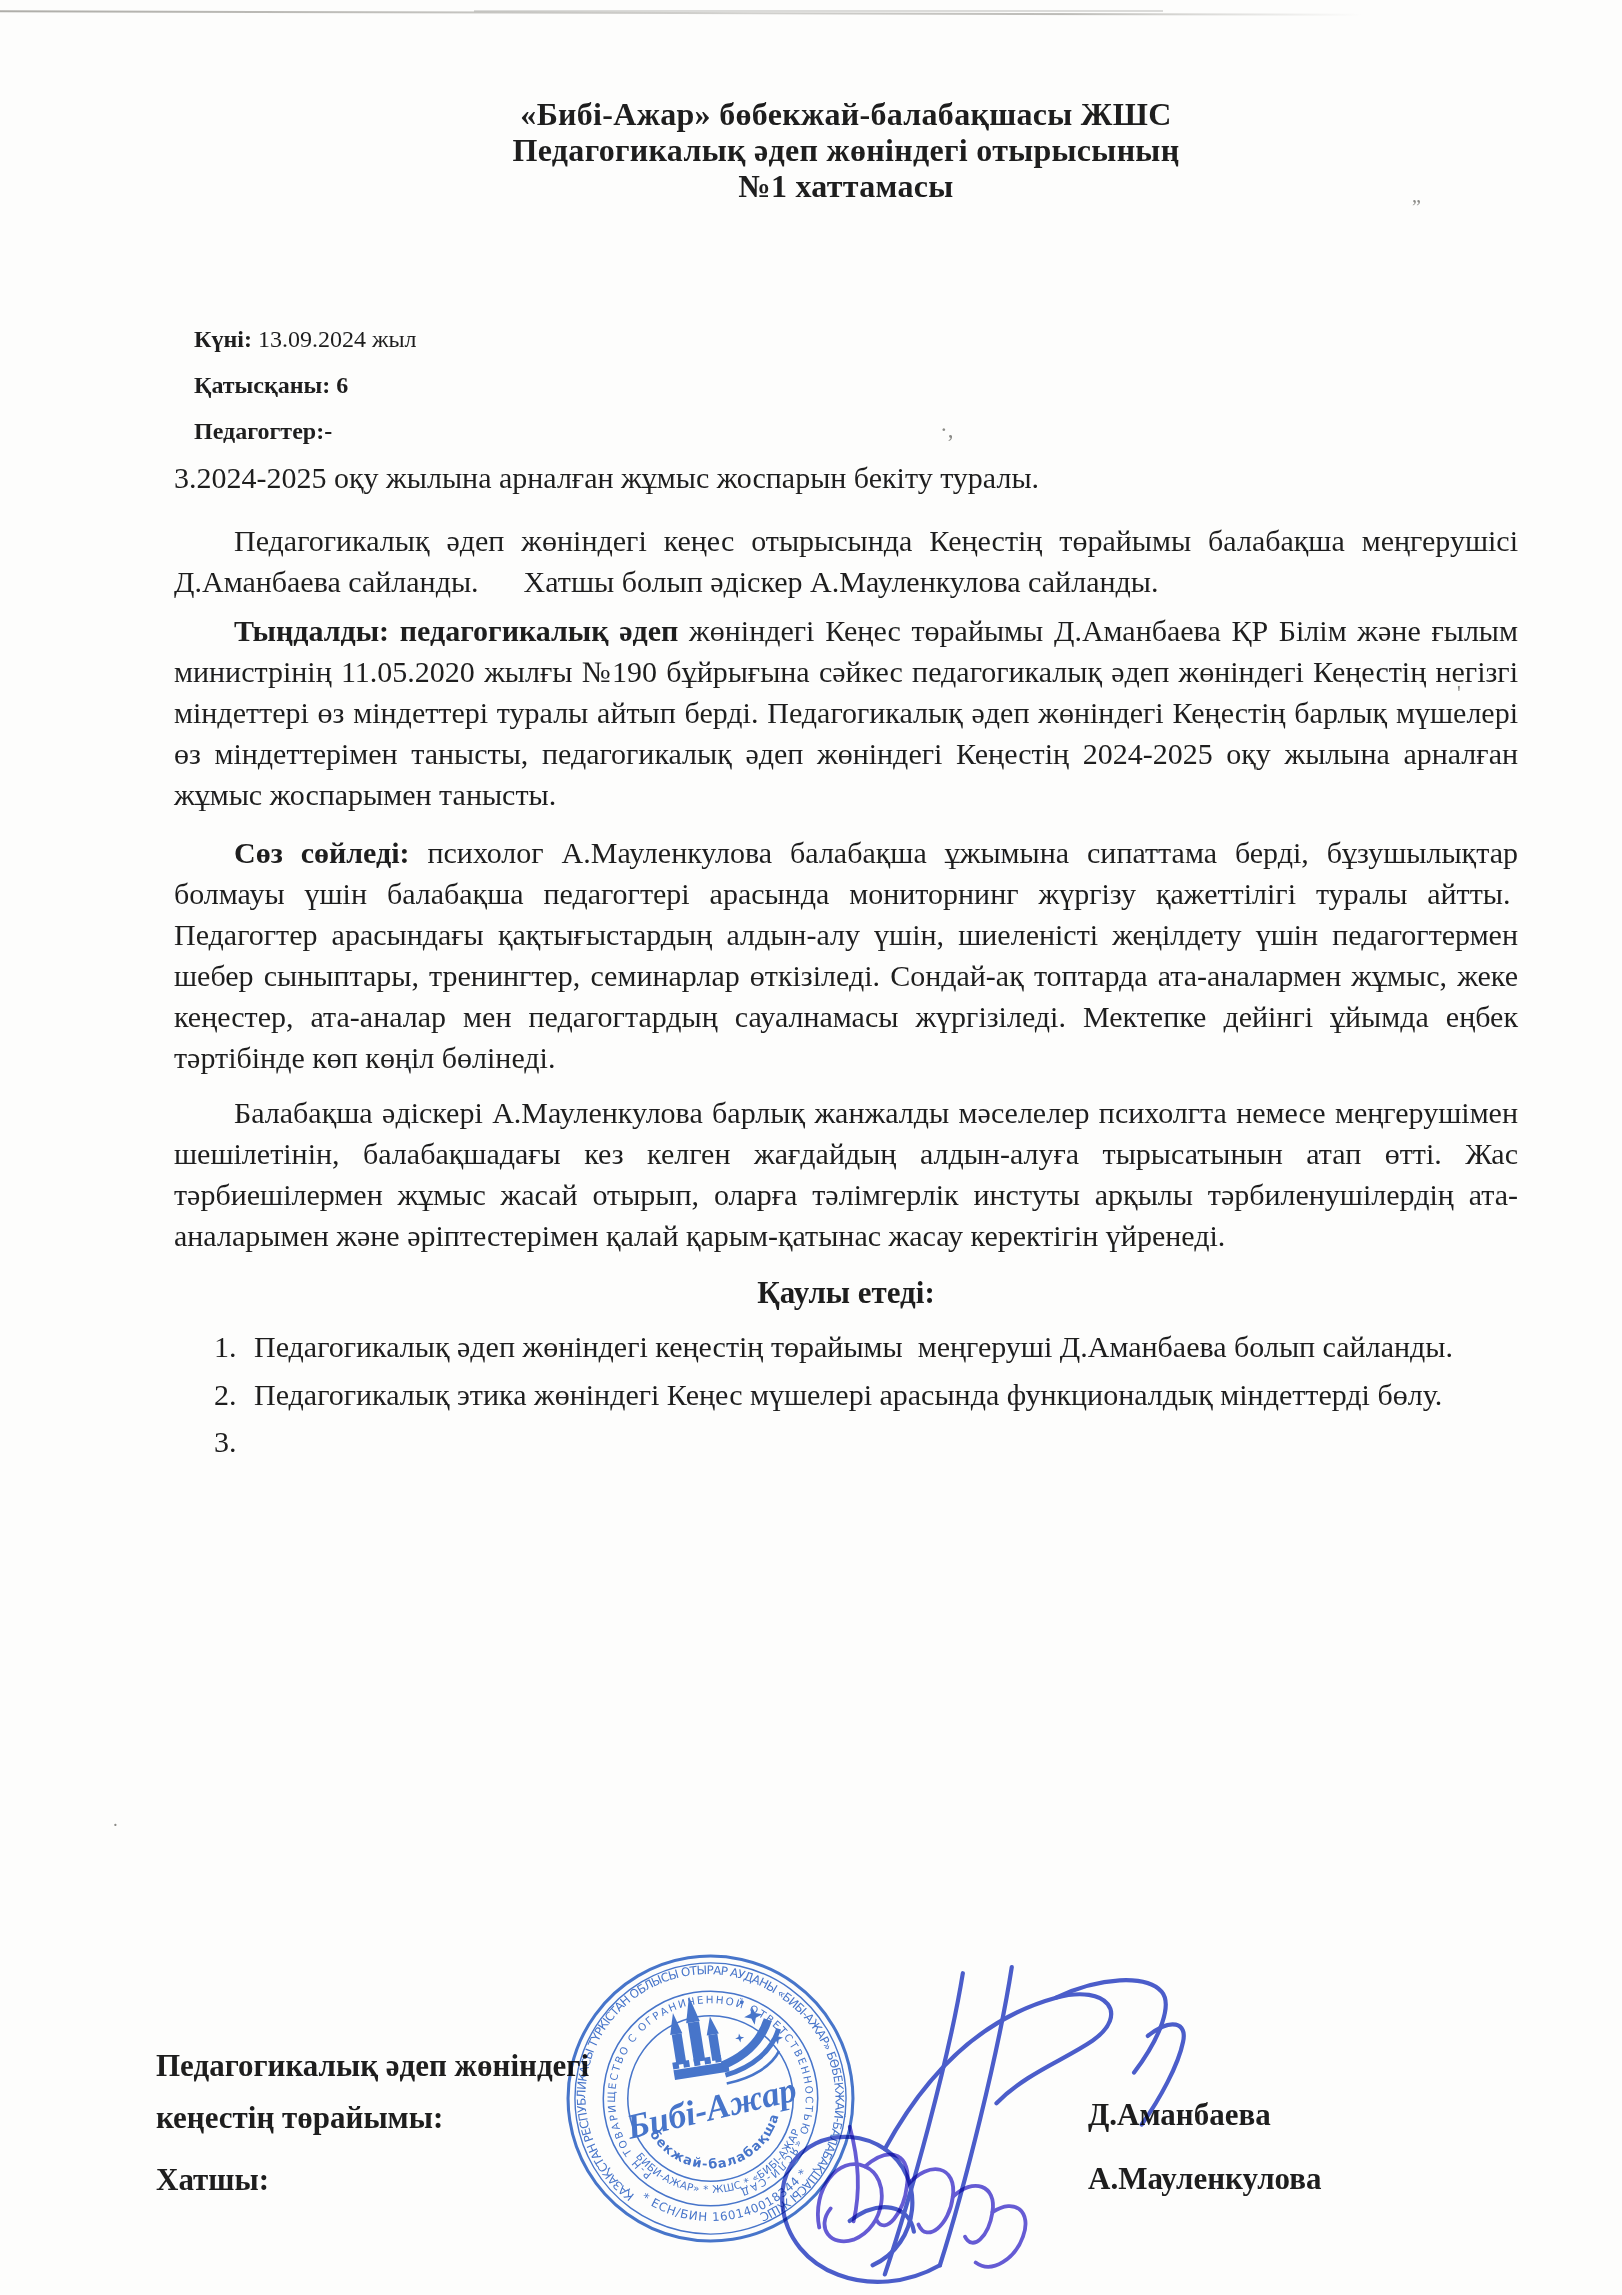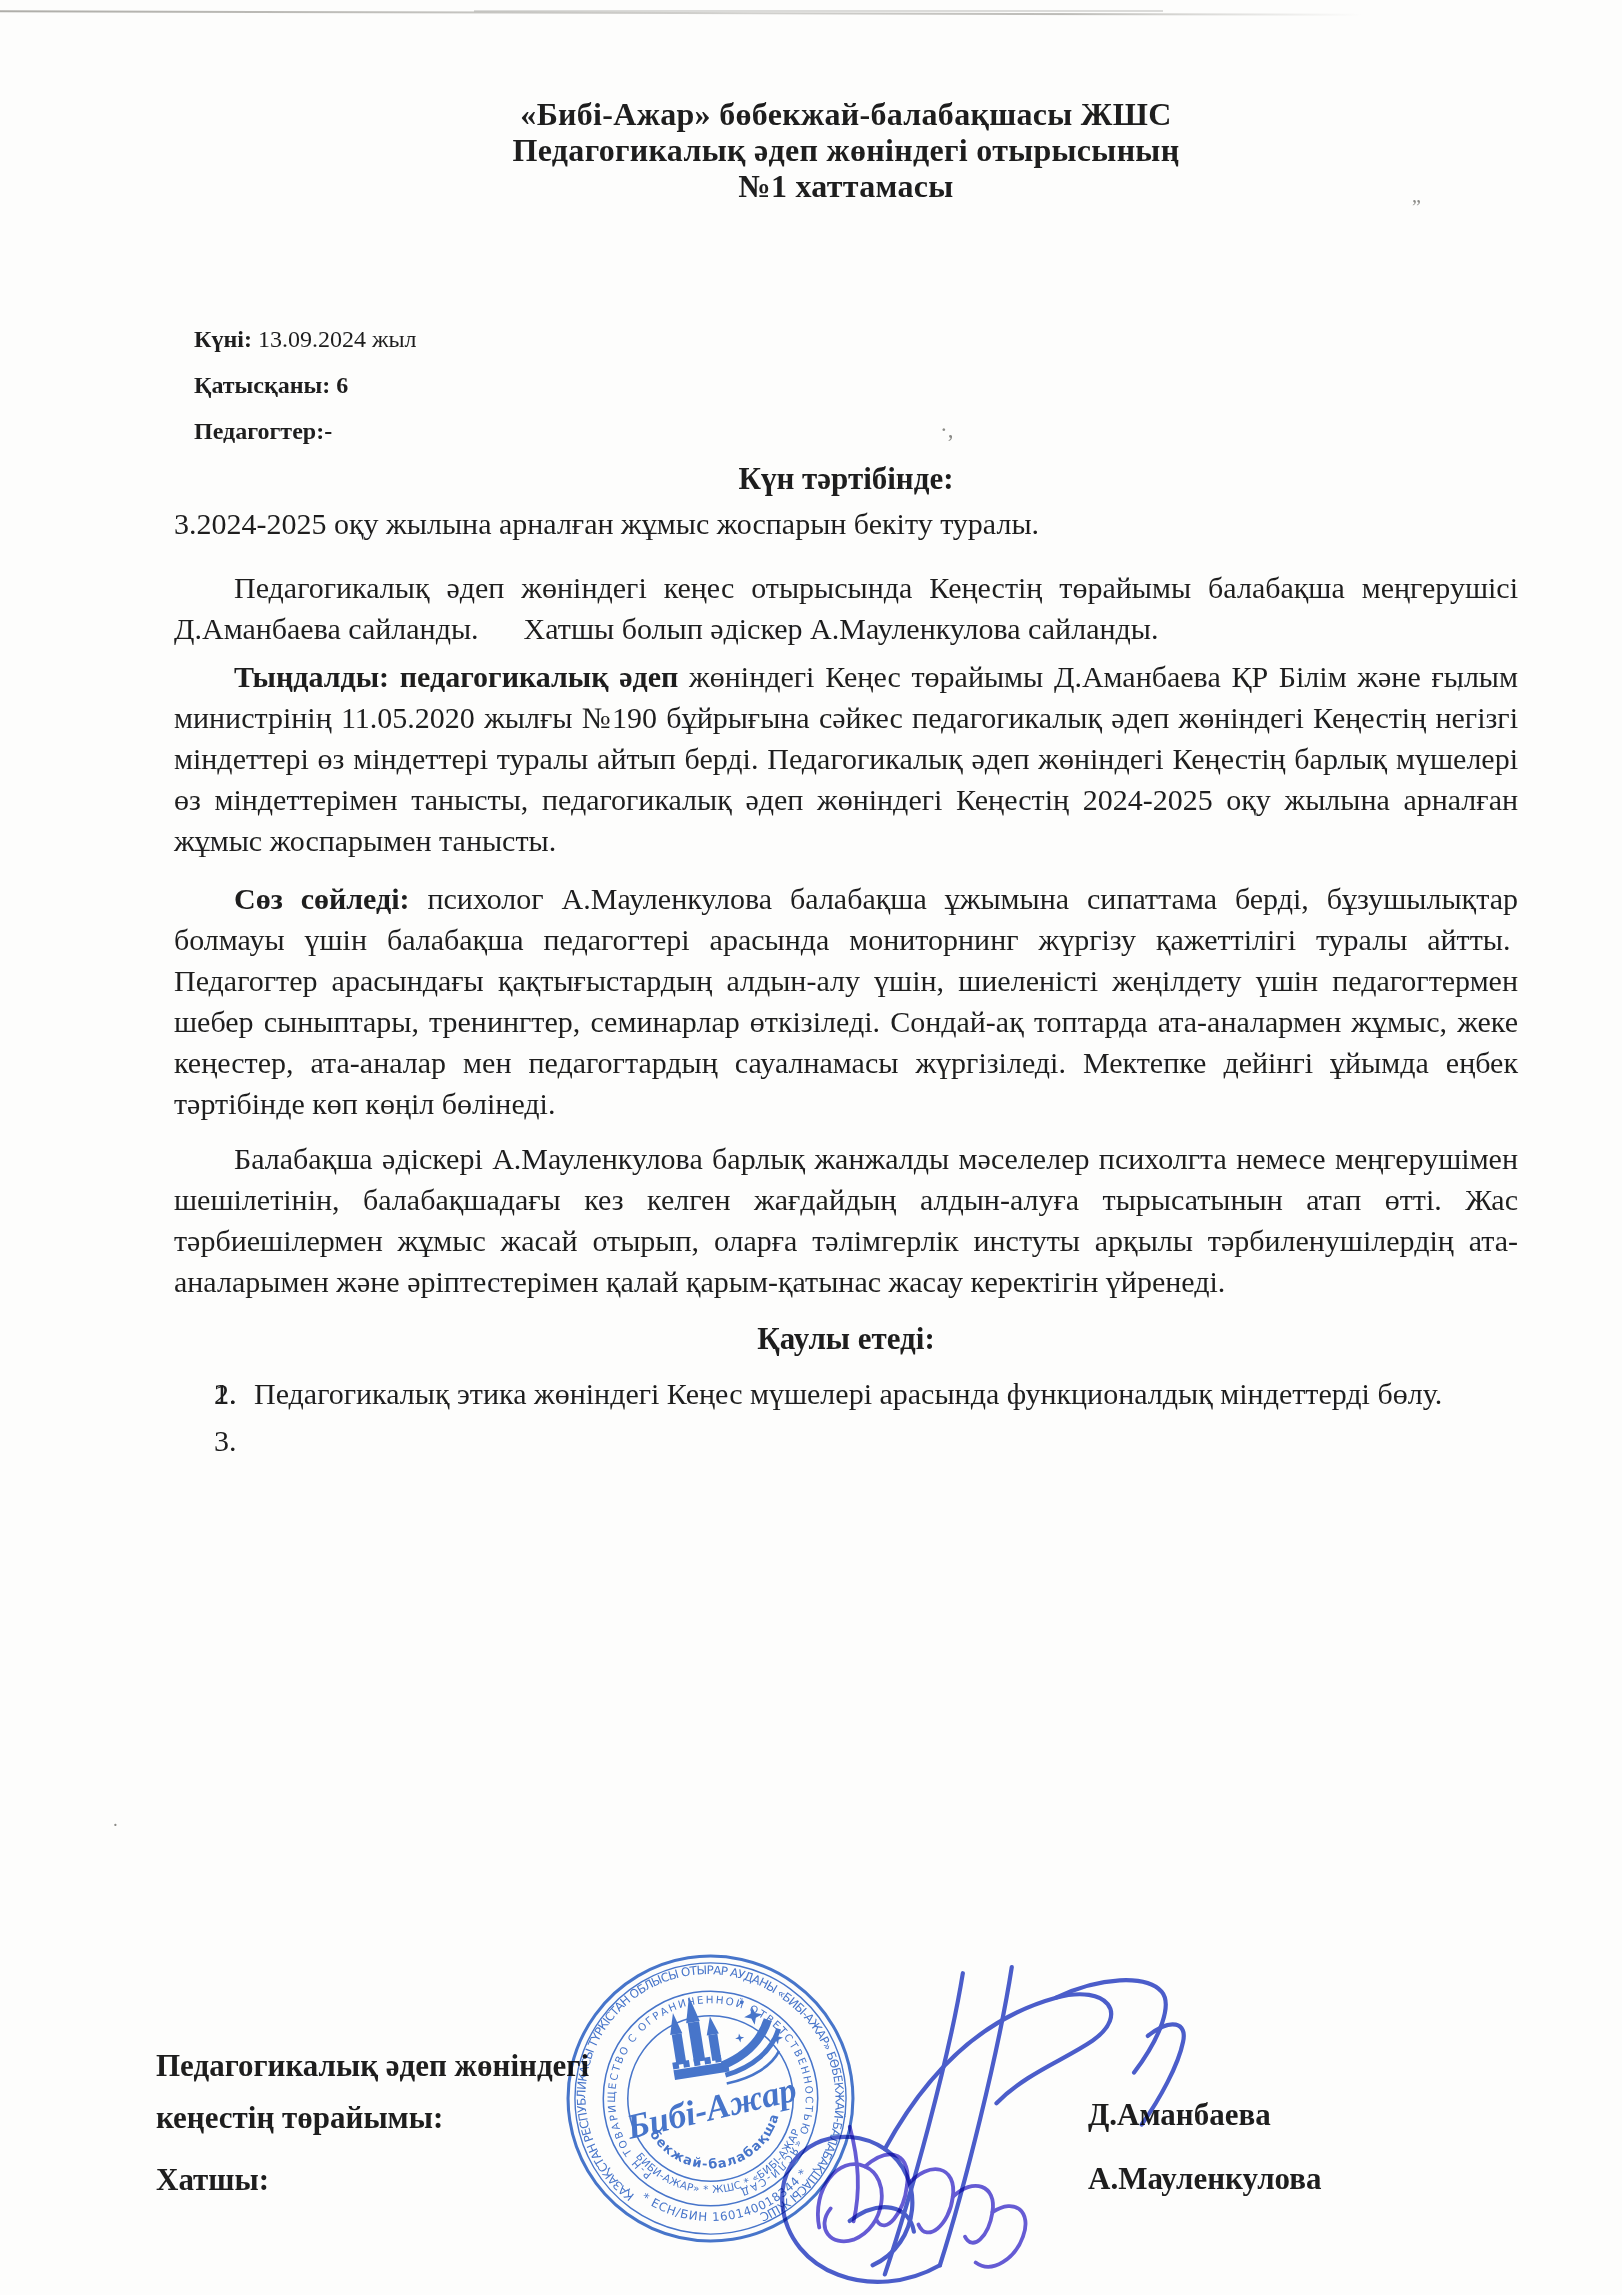--- a/index.html
+++ b/index.html
@@ -85,39 +85,39 @@
       <div>Педагогикалық әдеп жөніндегі отырысының</div>
       <div>№1 хаттамасы</div>
     </div>
 
     <div class="meta">
       <div><span class="lbl">Күні:</span><span class="val"> 13.09.2024 жыл</span></div>
       <div><span class="lbl">Қатысқаны:</span><span class="valb"> 6</span></div>
       <div><span class="lbl">Педагогтер:</span><span class="valb">-</span></div>
     </div>
 
-    <div class="center-head">Күн тәртібінде:</div>
 
     <div class="agenda">
       <p>3.2024-2025 оқу жылына арналған жұмыс жоспарын бекіту туралы.</p>
     </div>
 
     <p class="para p-elected">Педагогикалық әдеп жөніндегі кеңес отырысында Кеңестің төрайымы балабақша меңгерушісі Д.Аманбаева сайланды.&nbsp;&nbsp;&nbsp;&nbsp;&nbsp; Хатшы болып әдіскер А.Мауленкулова сайланды.</p>
 
     <p class="para p-heard"><span class="blead">Тыңдалды: педагогикалық әдеп</span><span> жөніндегі Кеңес төрайымы Д.Аманбаева ҚР Білім және ғылым министрінің 11.05.2020 жылғы №190 бұйрығына сәйкес педагогикалық әдеп жөніндегі Кеңестің негізгі міндеттері өз міндеттері туралы айтып берді. Педагогикалық әдеп жөніндегі Кеңестің барлық мүшелері өз міндеттерімен танысты, педагогикалық әдеп жөніндегі Кеңестің 2024-2025 оқу жылына арналған жұмыс жоспарымен танысты.</span></p>
 
     <p class="para p-spoke"><span class="blead">Сөз сөйледі:</span><span> психолог А.Мауленкулова балабақша ұжымына сипаттама берді, бұзушылықтар болмауы үшін балабақша педагогтері арасында мониторнинг жүргізу қажеттілігі туралы айтты.&nbsp; Педагогтер арасындағы қақтығыстардың алдын-алу үшін, шиеленісті жеңілдету үшін педагогтермен шебер сыныптары, тренингтер, семинарлар өткізіледі. Сондай-ақ топтарда ата-аналармен жұмыс, жеке кеңестер, ата-аналар мен педагогтардың сауалнамасы жүргізіледі. Мектепке дейінгі ұйымда еңбек тәртібінде көп көңіл бөлінеді.</span></p>
 
     <p class="para p-method">Балабақша әдіскері А.Мауленкулова барлық жанжалды мәселелер психолгта немесе меңгерушімен шешілетінін, балабақшадағы кез келген жағдайдың алдын-алуға тырысатынын атап өтті. Жас тәрбиешілермен жұмыс жасай отырып, оларға тәлімгерлік инстуты арқылы тәрбиленушілердің ата-аналарымен және әріптестерімен қалай қарым-қатынас жасау керектігін үйренеді.</p>
 
     <div class="center-head res-head">Қаулы етеді:</div>
 
     <div class="res-list">
       <div class="res-item">
         <span class="num">1.</span>
+        <span>Педагогикалық әдеп жөніндегі кеңестің төрайымы&nbsp; меңгеруші Д.Аманбаева болып сайланды.</span>
       </div>
       <div class="res-item">
         <span class="num">2.</span>
         <span>Педагогикалық этика жөніндегі Кеңес мүшелері арасында функционалдық міндеттерді бөлу.</span>
       </div>
       <div class="res-item">
         <span class="num">3.</span>
       </div>
     </div>
   </div>

